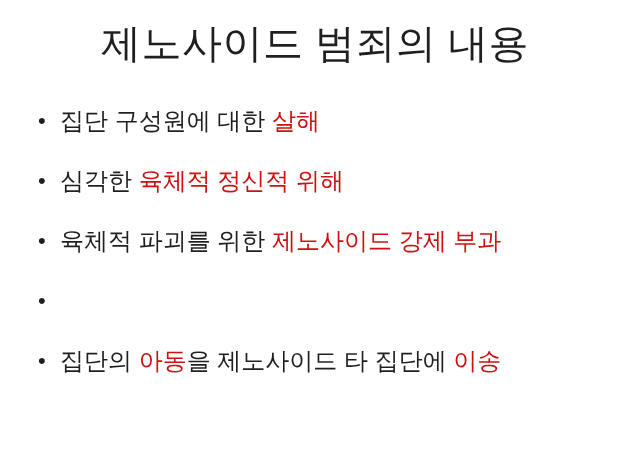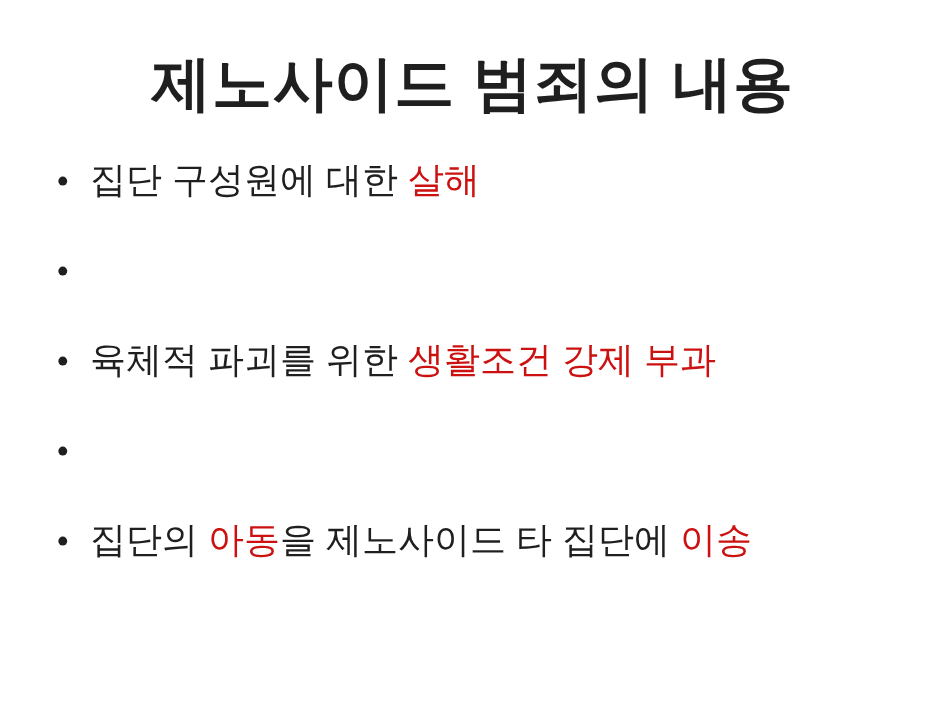--- a/index.html
+++ b/index.html
@@ -14,28 +14,28 @@
   }
   .slide {
     position: relative;
     width: 630px;
     height: 468px;
     background: var(--bg);
     overflow: hidden;
   }
   .slide-title {
     position: absolute;
-    top: 30px;
+    top: 17px;
     left: 0;
     right: 0;
     margin: 0;
     text-align: center;
     font-size: 40px;
     line-height: 52px;
-    font-weight: 700;
+    font-weight: 400;
     letter-spacing: 0.5px;
     color: var(--text);
   }
   .bullet-list {
     position: absolute;
     top: 106px;
     left: 38px;
     right: 24px;
   }
   .bullet-item {
@@ -69,24 +69,25 @@
 
 <div class="slide">
   <h1 class="slide-title">제노사이드 범죄의 내용</h1>
   <div class="bullet-list">
       <div class="bullet-item">
         <span class="marker">•</span>
         <span class="text"><span class="plain">집단 구성원에 대한 </span><span class="red">살해</span></span>
       </div>
       <div class="bullet-item">
         <span class="marker">•</span>
+        <span class="text"><span class="plain">심각한 </span><span class="red">육체적 정신적 위해</span></span>
       </div>
       <div class="bullet-item">
         <span class="marker">•</span>
-        <span class="text"><span class="plain">육체적 파괴를 위한 </span><span class="red">생활조건 강제 부과</span></span>
+        <span class="text"><span class="plain">육체적 파괴를 위한 </span><span class="red">제노사이드 강제 부과</span></span>
       </div>
       <div class="bullet-item">
         <span class="marker">•</span>
       </div>
       <div class="bullet-item">
         <span class="marker">•</span>
         <span class="text"><span class="plain">집단의 </span><span class="red">아동</span><span class="plain">을 제노사이드 타 집단에 </span><span class="red">이송</span></span>
       </div>
     </div>
 </div>

